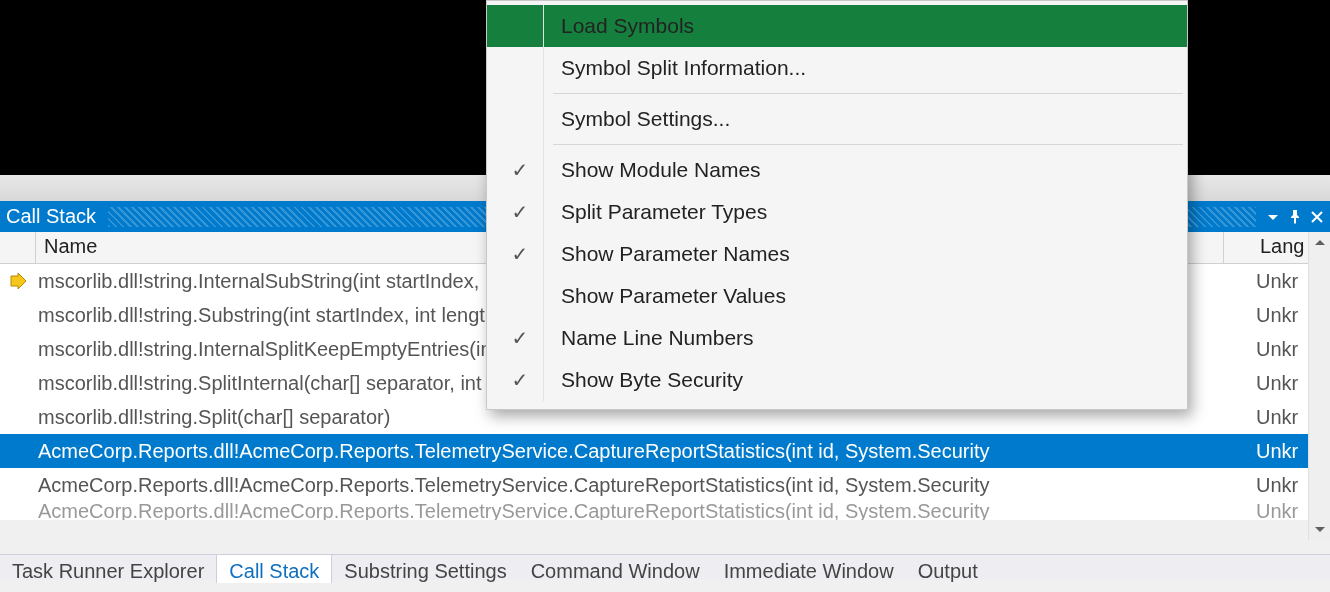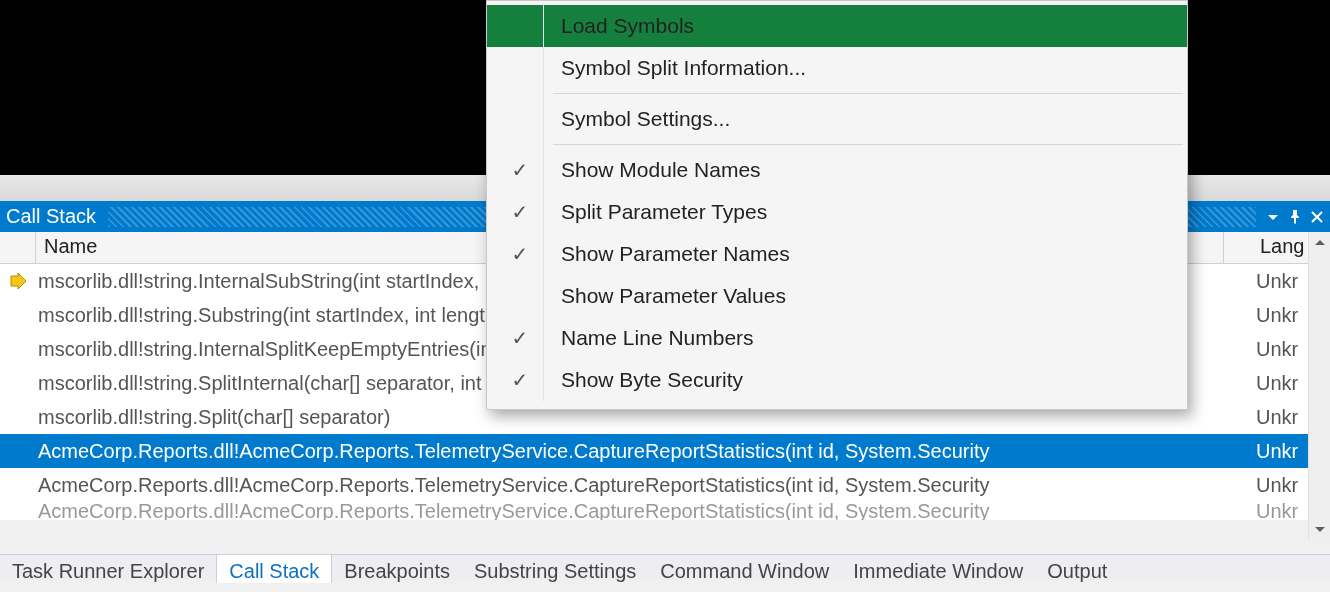--- a/index.html
+++ b/index.html
@@ -285,21 +285,20 @@
   <div class="scroll-arrow" style="position:absolute;bottom:0;width:100%;">
     <svg width="12" height="12" viewBox="0 0 12 12">
         <path d="M1 4 L6 9 L11 4 Z" fill="#606060"></path>
       </svg>
   </div>
 </div>
 
 <div class="bottom-tabs" id="bottom-tabs">
     <div class="btab">Task Runner Explorer</div>
     <div class="btab active">Call Stack</div>
-    <div class="btab">Breakpoints</div>
     <div class="btab">Substring Settings</div>
     <div class="btab">Command Window</div>
     <div class="btab">Immediate Window</div>
     <div class="btab">Output</div>
   </div>
 
 <div class="context-menu" id="context-menu">
   <div class="menu-gutter-strip"></div>
 <div class="menu-item highlight">
       <div class="mi-gutter"></div>

